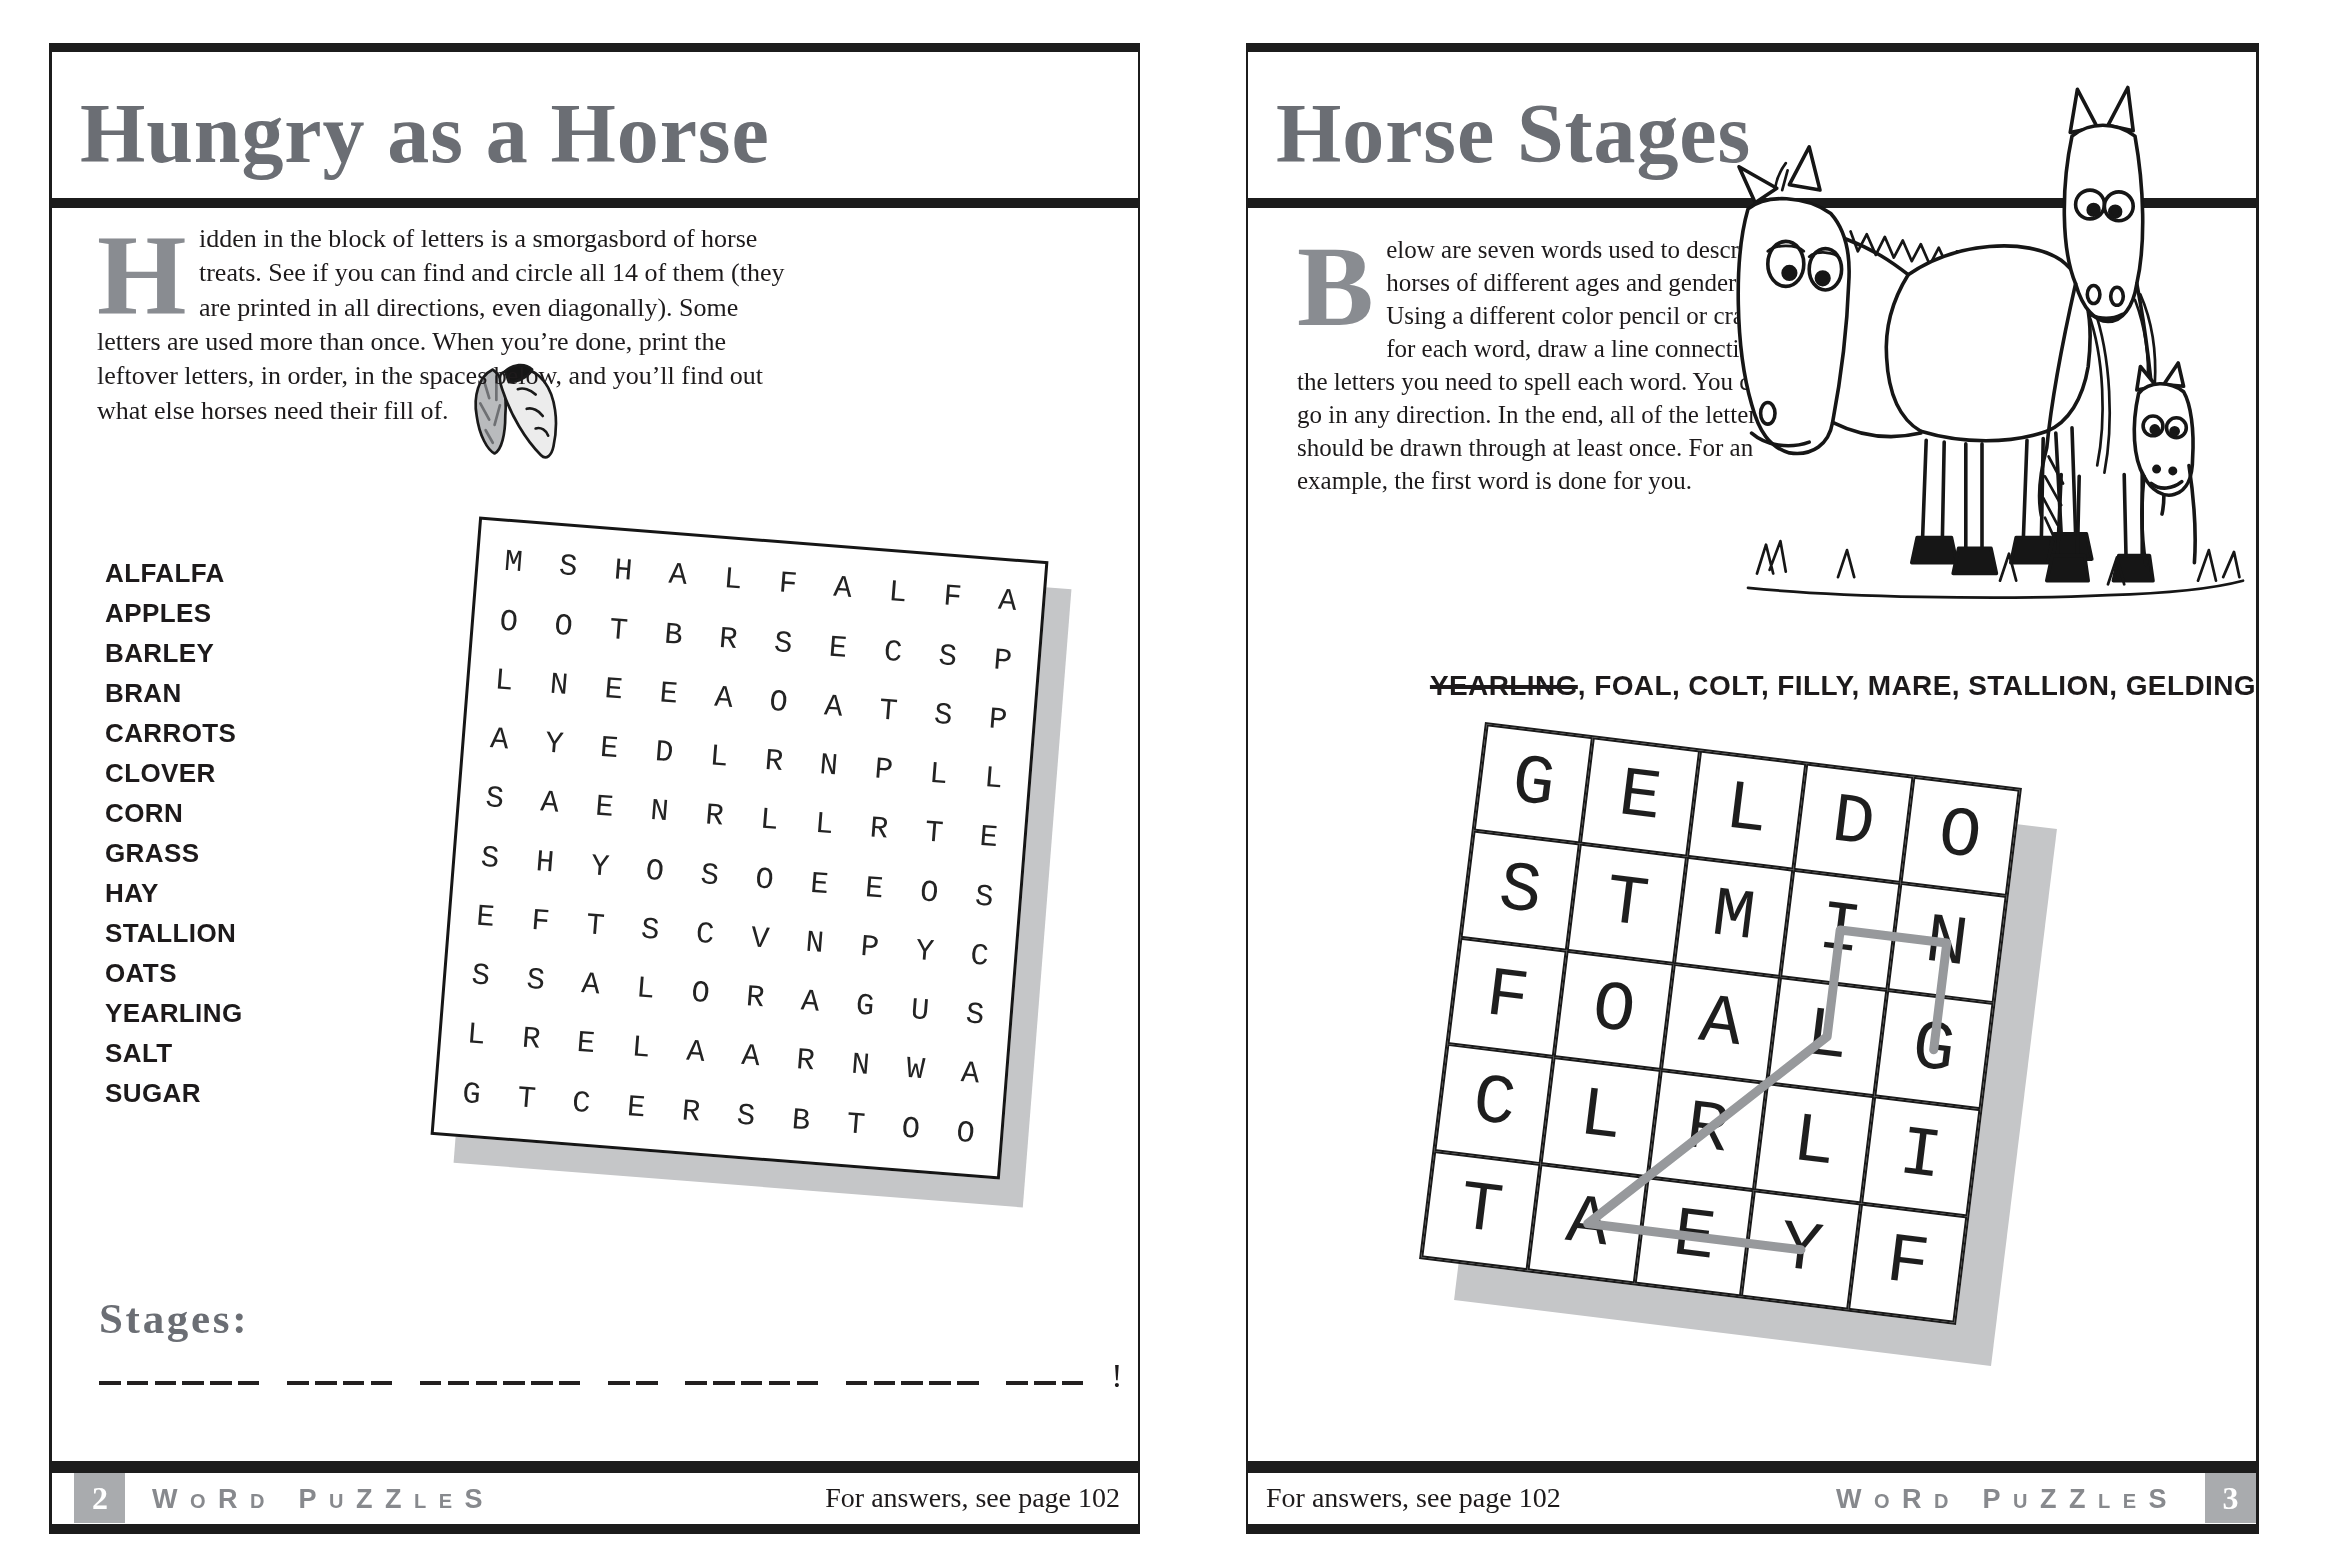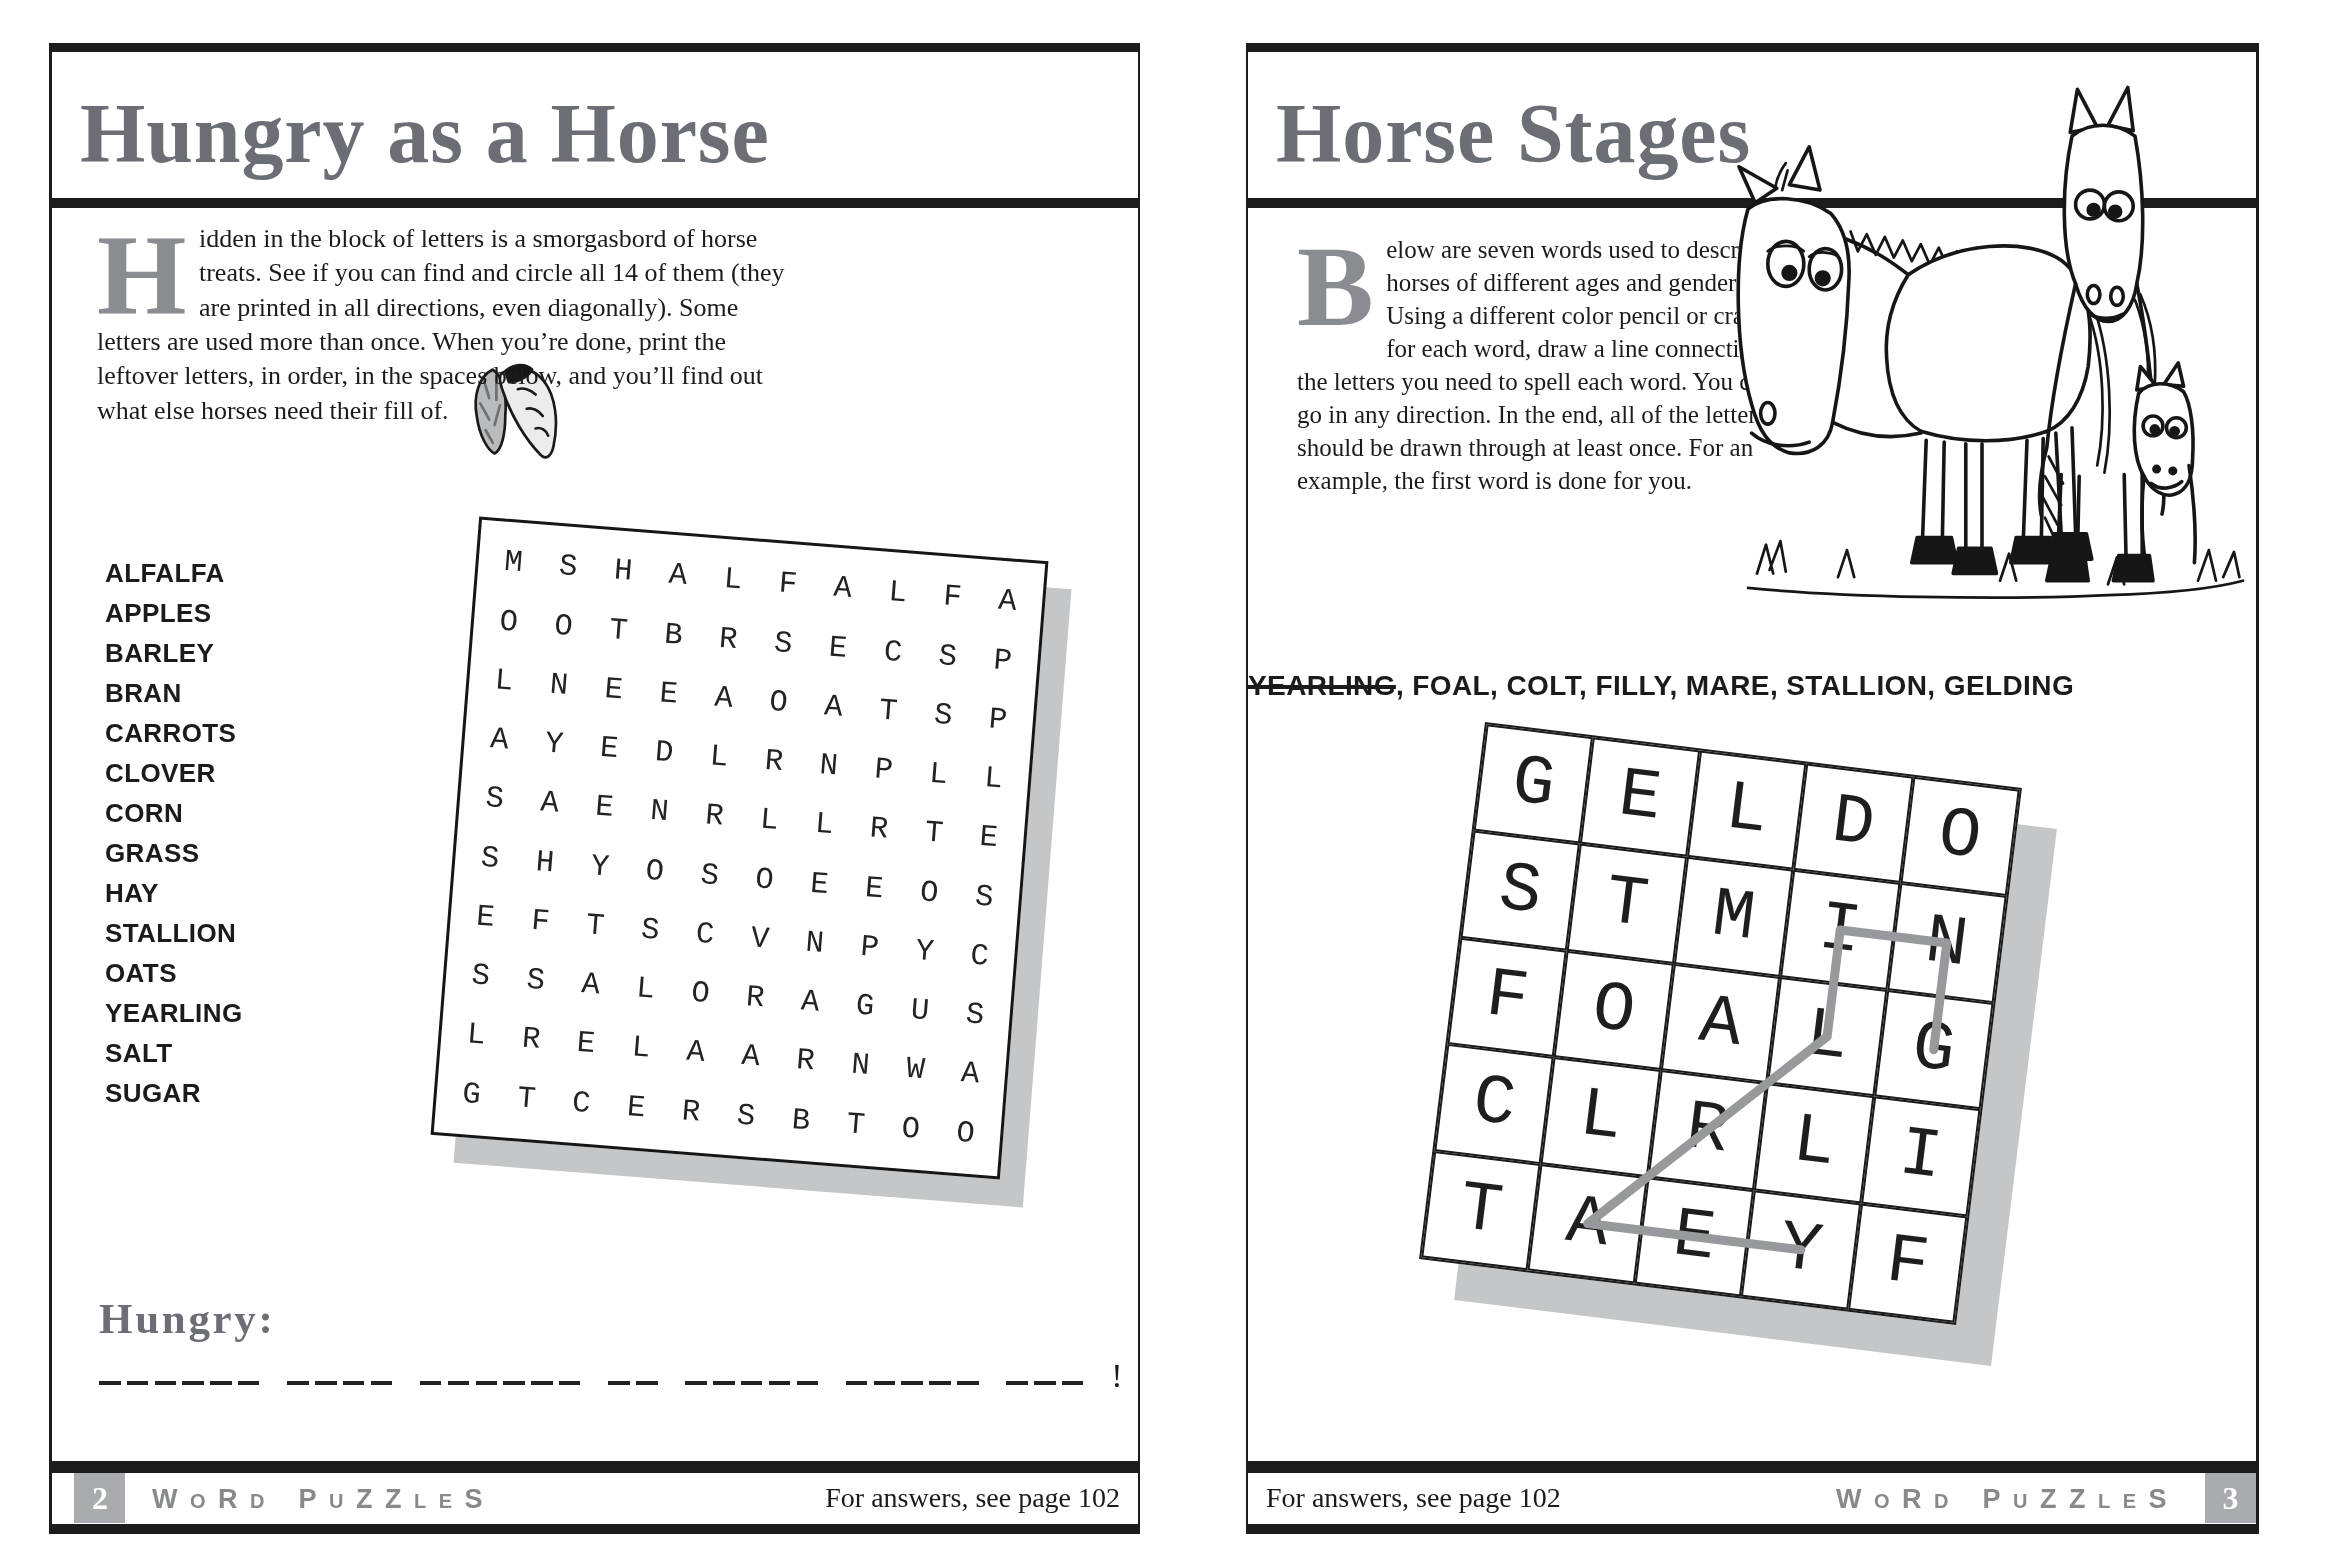--- a/index.html
+++ b/index.html
@@ -57,21 +57,21 @@
   .left-page .brand{left:100px}
   .right-page .brand{right:77px}
   .brand-ch{font-family:"Liberation Sans",sans-serif;font-weight:bold;font-size:27px;
       color:var(--brand-gray);margin-right:12.5px}
   .brand-ch.sm{font-size:20px}
   .brand-space{display:inline-block;width:21.5px}
   .foot-note{position:absolute;top:0;height:62px;line-height:50px;font-size:28px}
   .left-page .foot-note{right:18px}
   .right-page .foot-note{left:18px}
 
-  .word-line{position:absolute;left:0;right:0;top:627px;text-align:left;
+  .word-line{position:absolute;left:0;right:0;top:627px;text-align:right;
       font-family:"Liberation Sans",sans-serif;font-weight:bold;font-size:28px;letter-spacing:0.4px}
   .struck{text-decoration:line-through;text-decoration-thickness:3.6px}
 
   .horses{position:absolute;left:482px;top:41px;width:531px;height:547px;z-index:6}
 
   .hs-shadow{position:absolute;left:237px;top:751px;width:541px;height:541px;
       background:var(--shadow-gray);transform:rotate(7deg)}
   .hs-paper{position:absolute;left:202px;top:710px;width:541px;height:541px;background:#fff;
       border:2.7px solid #1c1c1c;box-sizing:border-box;transform:rotate(7deg)}
   .hs-grid{display:grid;grid-template-columns:repeat(5,1fr);grid-template-rows:repeat(5,1fr);
@@ -220,21 +220,21 @@
         <div class="ws-cell">E</div>
         <div class="ws-cell">R</div>
         <div class="ws-cell">S</div>
         <div class="ws-cell">B</div>
         <div class="ws-cell">T</div>
         <div class="ws-cell">O</div>
         <div class="ws-cell">O</div>
       </div>
   </div>
 
-  <div class="answer-label">Hungry:</div>
+  <div class="answer-label">Stages:</div>
   <div class="answer-blanks" id="answer-blanks"><span class="blank-group"><span class="dash"></span><span class="dash"></span><span class="dash"></span><span class="dash"></span><span class="dash"></span><span class="dash"></span></span><span class="blank-group"><span class="dash"></span><span class="dash"></span><span class="dash"></span><span class="dash"></span></span><span class="blank-group"><span class="dash"></span><span class="dash"></span><span class="dash"></span><span class="dash"></span><span class="dash"></span><span class="dash"></span></span><span class="blank-group"><span class="dash"></span><span class="dash"></span></span><span class="blank-group"><span class="dash"></span><span class="dash"></span><span class="dash"></span><span class="dash"></span><span class="dash"></span></span><span class="blank-group"><span class="dash"></span><span class="dash"></span><span class="dash"></span><span class="dash"></span><span class="dash"></span></span><span class="blank-group"><span class="dash"></span><span class="dash"></span><span class="dash"></span></span><span class="bang">!</span></div>
 
   <div class="footer">
     <div class="page-box">2</div>
     <div class="brand"><span class="brand-ch">W</span><span class="brand-ch sm">O</span><span class="brand-ch">R</span><span class="brand-ch sm">D</span><span class="brand-space"></span><span class="brand-ch">P</span><span class="brand-ch sm">U</span><span class="brand-ch">Z</span><span class="brand-ch">Z</span><span class="brand-ch sm">L</span><span class="brand-ch sm">E</span><span class="brand-ch">S</span></div>
     <div class="foot-note">For answers, see page 102</div>
   </div>
 </section>
 
 <section class="page right-page">

